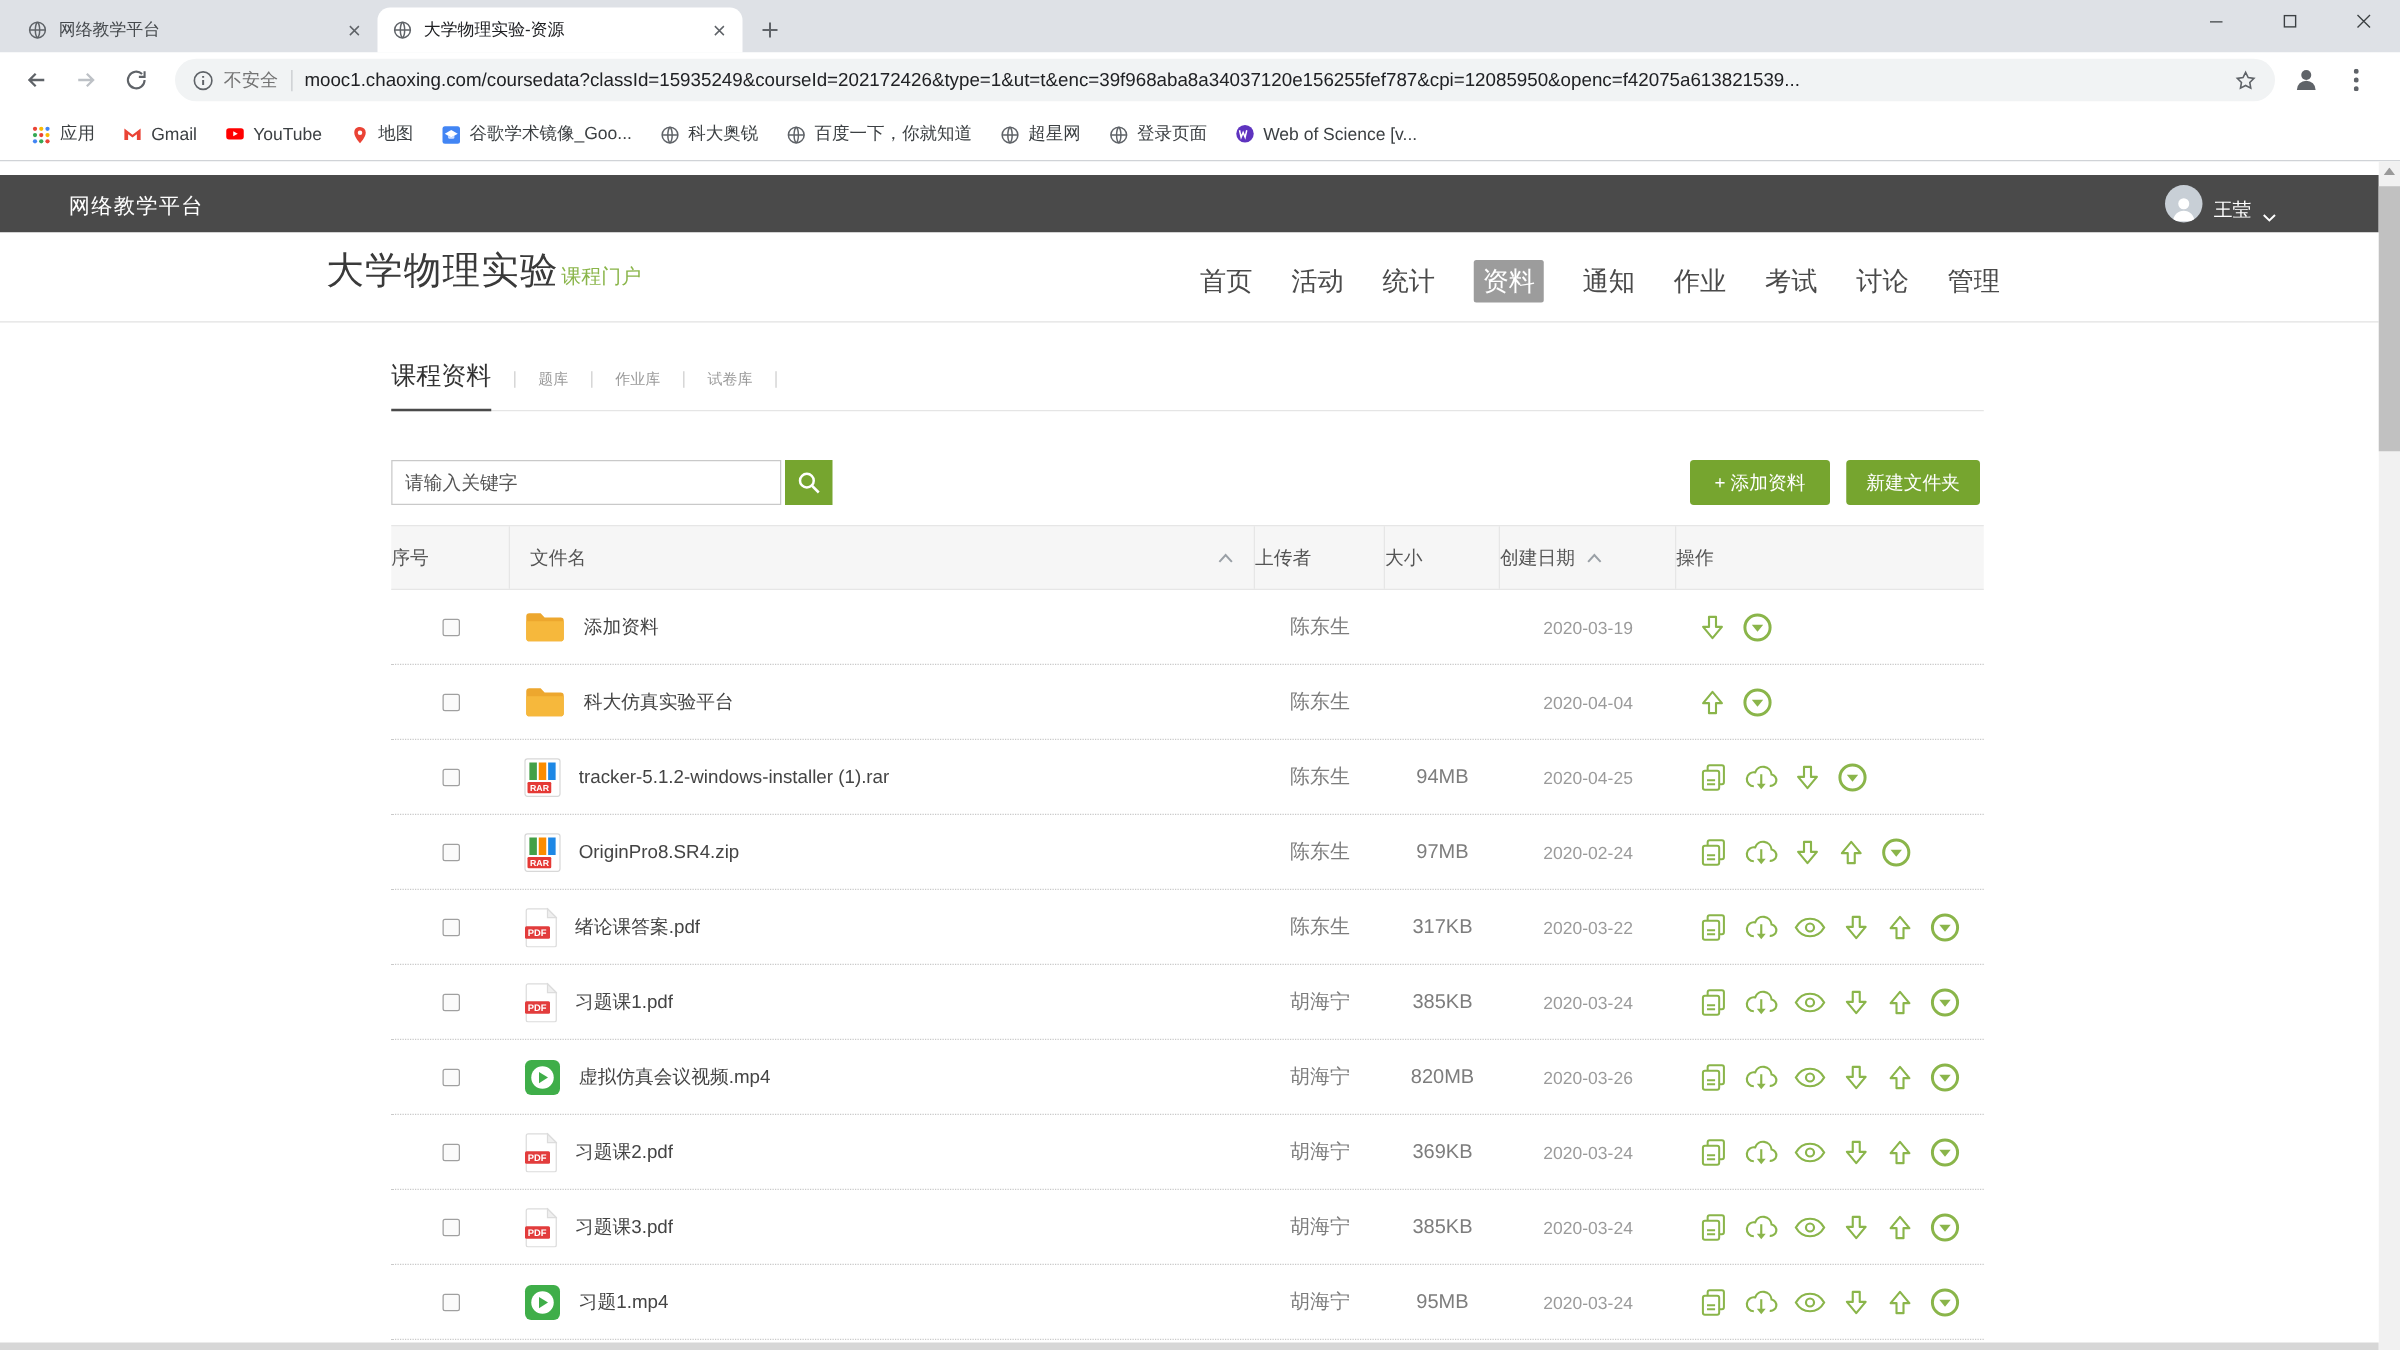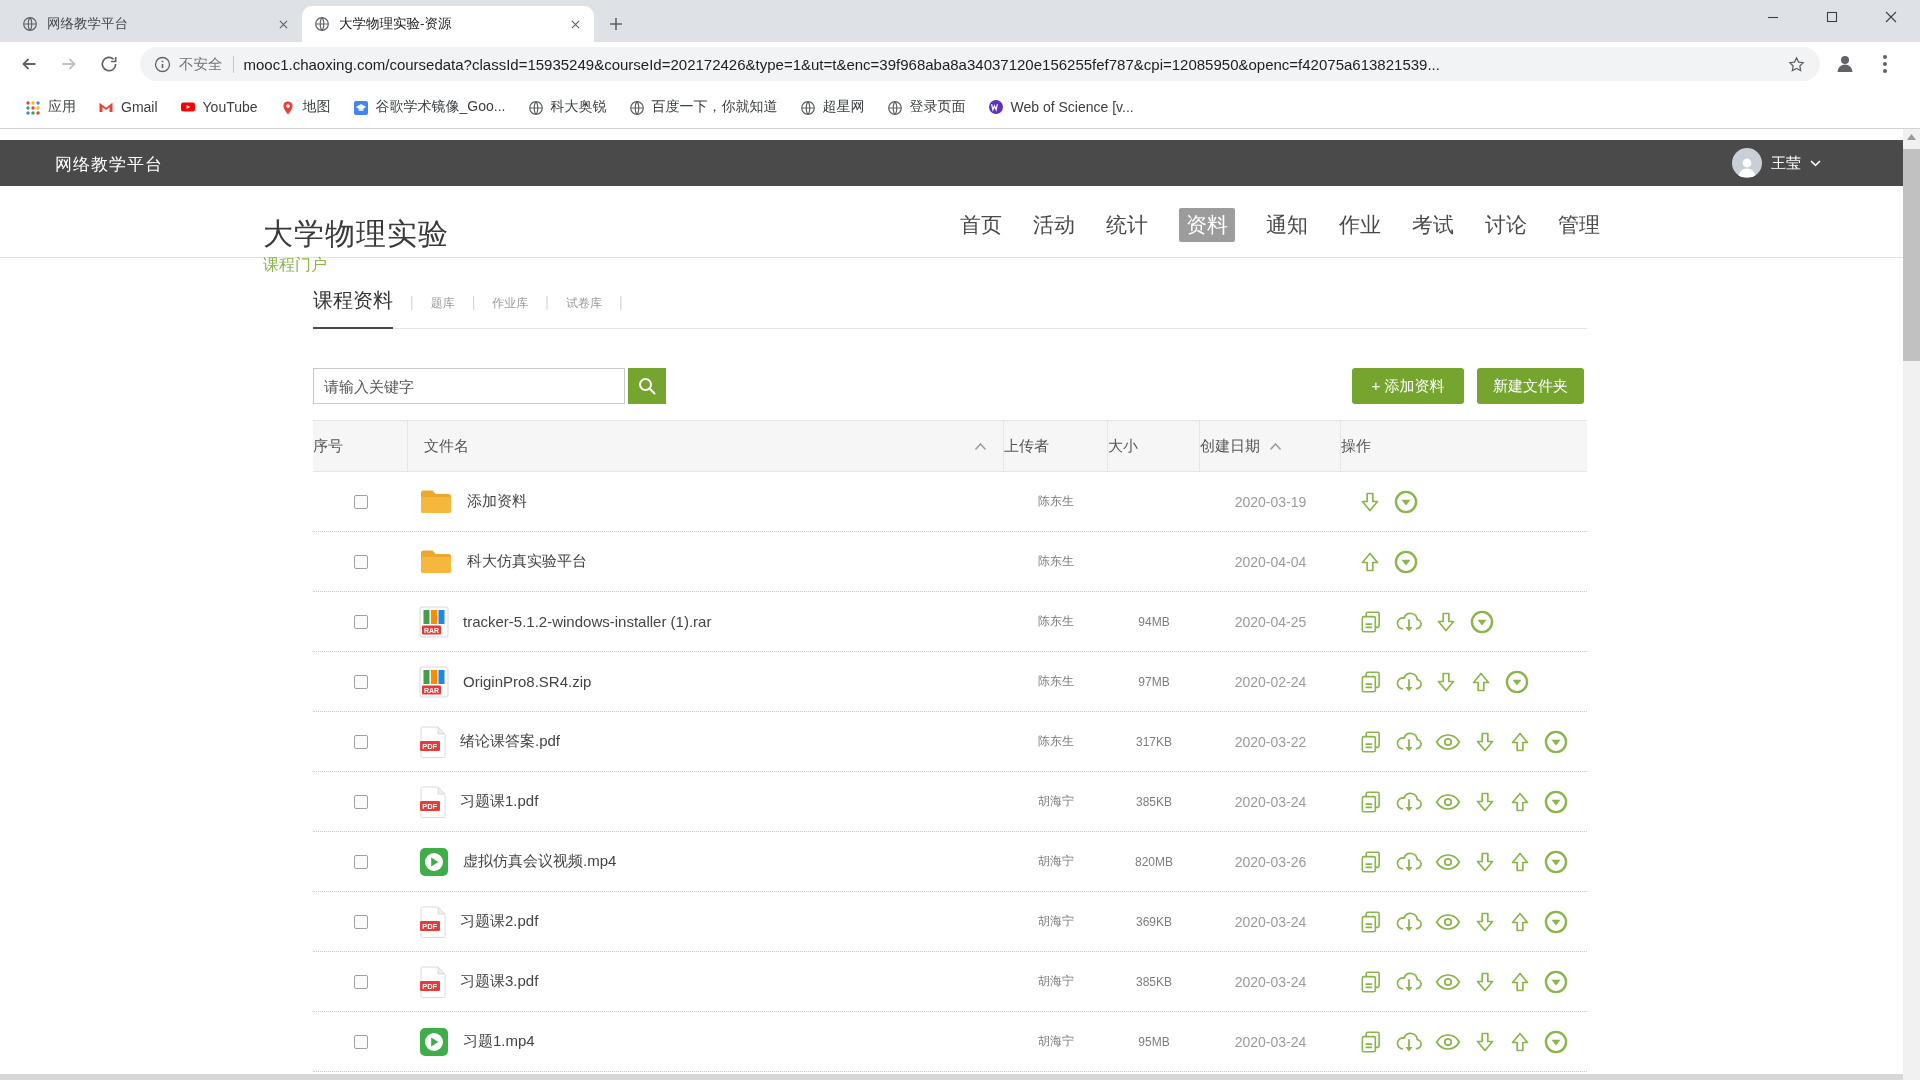--- a/index.html
+++ b/index.html
@@ -25,26 +25,26 @@
   .addr-sep { width:1px; height:17px; background:#c6c9cc; margin-right:10px; }
   .url-text { font-size:15px; color:#202124; white-space:nowrap; overflow:hidden; flex:1; }
   .pill-star { margin-left:10px; }
 
   .bookmarks { position:absolute; top:86px; left:0; right:0; height:43px; background:#fff; border-bottom:1px solid #d0d3d7; display:flex; align-items:center; padding-left:14px; }
   .bm { display:flex; align-items:flex-end; gap:7px; font-size:14px; color:#3c4043; padding:4px 11px; border-radius:4px; white-space:nowrap; }
 
   
   .site-topbar { position:absolute; top:140px; left:0; right:17px; height:46px; background:var(--topbar-bg); }
   .platform-title { position:absolute; left:55px; top:13px; color:#fff; font-size:17px; letter-spacing:1px; }
-  .user-chip { position:absolute; right:82px; top:8px; display:flex; align-items:center; gap:9px; }
+  .user-chip { position:absolute; right:82px; top:8px; display:flex; align-items:flex-end; gap:9px; }
   .user-avatar { width:30px; height:30px; border-radius:50%; background:#c8cfd6; display:flex; align-items:flex-end; justify-content:center; overflow:hidden; }
   .user-name { color:#fff; font-size:15px; }
 
   .course-header { position:absolute; top:186px; left:0; right:17px; height:72px; border-bottom:1px solid #e2e2e2; background:#fff; }
-  .course-title-wrap { position:absolute; left:261px; top:28px; display:flex; align-items:baseline;flex-direction:column; }
+  .course-title-wrap { position:absolute; left:261px; top:10px; display:flex; align-items:baseline; }
   .course-title { font-size:30px; color:#3a3a3a; font-weight:500; letter-spacing:1px; }
   .course-subtitle { font-size:16px; color:var(--icon-green); margin-left:2px; }
   .main-nav { position:absolute; right:303px; top:22px; display:flex; align-items:center; gap:31px; }
   .nav-item { font-size:21px; color:#4a4a4a; cursor:pointer; white-space:nowrap; }
   .nav-item.active { background:var(--nav-active-bg); color:#fff; padding:3px 7px; border-radius:2px; }
 
   .subtabs { position:absolute; top:287px; left:313px; width:1274px; display:flex; align-items:baseline; gap:17px; border-bottom:1px solid #e5e5e5; }
   .subtab { font-size:12px; color:#9a9a9a; padding-bottom:13px; cursor:pointer; }
   .subtab.active { font-size:20px; color:#333; border-bottom:2px solid #4a4a4a; margin-bottom:-1px; }
   .subtab-sep { color:#d5d5d5; font-size:14px; padding-bottom:13px; }
@@ -61,21 +61,21 @@
   .thead, .trow { display:grid; grid-template-columns:95px 596px 104px 92px 141px 246px; align-items:center; }
   .thead { height:52px; background:#f6f6f6; border-top:1px solid #e6e6e6; border-bottom:1px solid #e6e6e6; color:#555; font-size:15px; }
   .th { display:flex; align-items:center; height:100%; border-right:1px solid #e6e6e6; gap:9px; }
   .th:last-child { border-right:none; }
   .th.file-th { justify-content:space-between; padding:0 16px; }
   .trow { height:60px; border-bottom:1px dotted #c9c9c9; }
   .cell-center { display:flex; justify-content:center; align-items:center; }
   .checkbox { width:14px; height:14px; border:1px solid #a0a0a0; background:#fbfbfb; border-radius:2px; }
   .file-cell { display:flex; align-items:center; gap:14px; padding-left:11px; }
   .file-name { font-size:15px; color:#444; cursor:pointer; }
-  .uploader, .fsize { font-size:12px; color:#7d7d7d; }
+  .uploader, .fsize { font-size:16px; color:#7d7d7d; }
   .fdate { font-size:14px; color:#9b9b9b; }
   .ops { display:flex; align-items:center; gap:11px; padding-left:17px; }
   .op { cursor:pointer; display:flex; }
 
   
   .scrollbar { position:absolute; top:129px; right:0; bottom:0; width:17px; background:#f1f1f1; z-index:50; }
   .scroll-up-arrow { height:16px; display:flex; align-items:center; justify-content:center; }
   .scroll-thumb { position:absolute; left:0; top:20px; width:17px; height:212px; background:#c1c1c1; }
   .bottom-strip { position:absolute; left:0; right:17px; bottom:0; height:6px; background:#d7d7d7; }
 </style>

